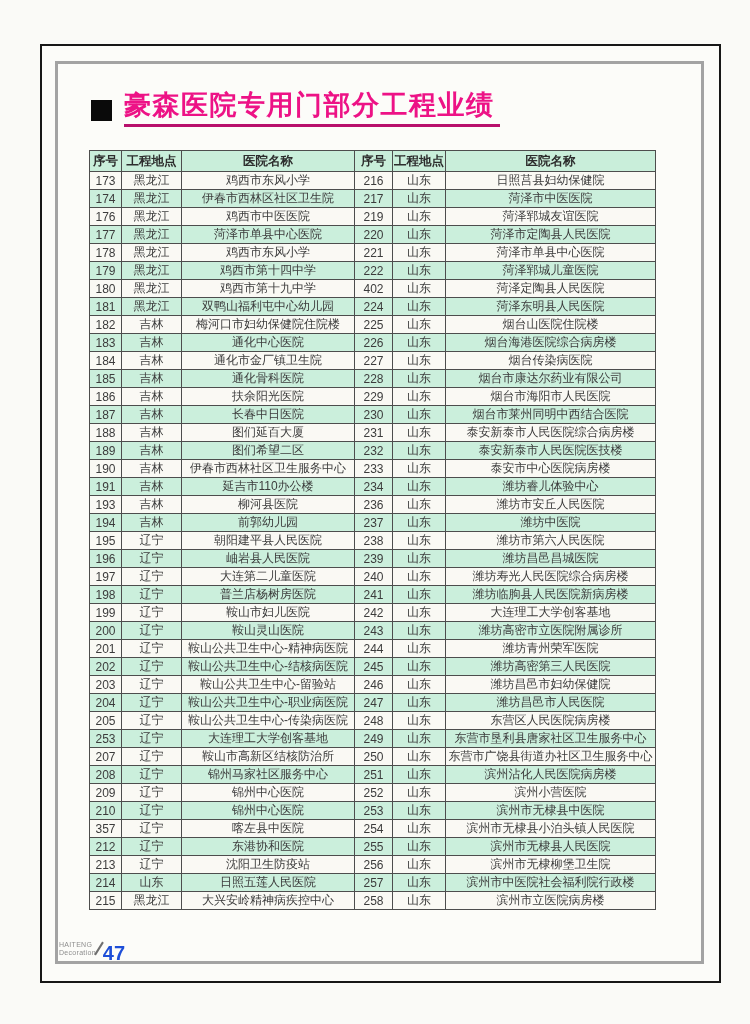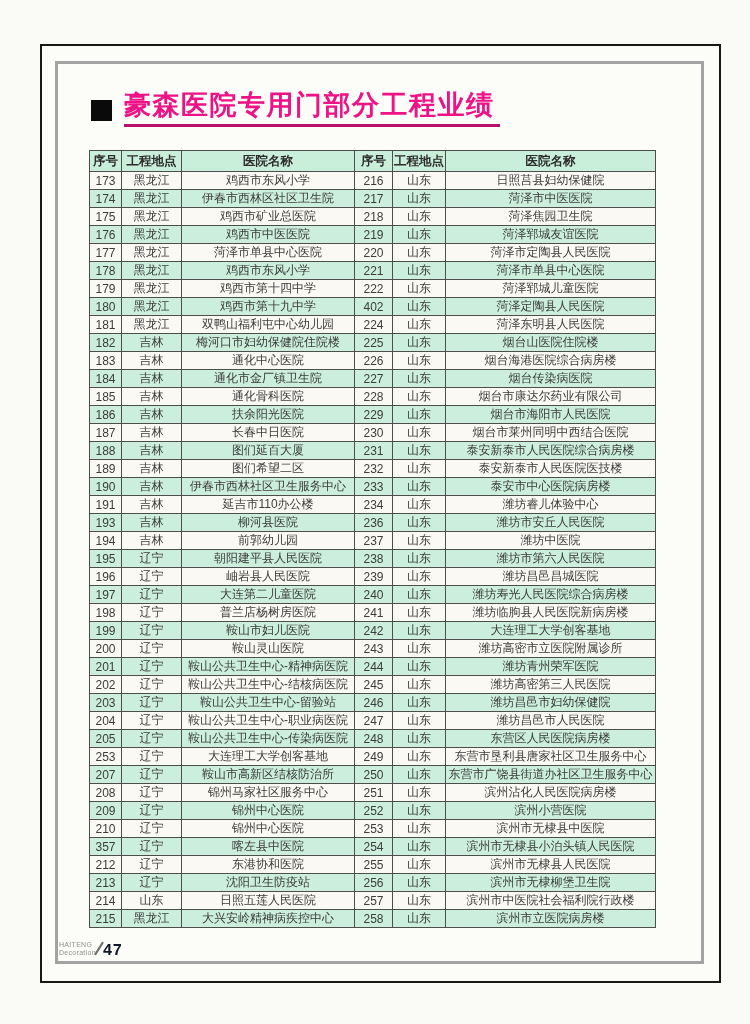--- a/index.html
+++ b/index.html
@@ -36,21 +36,21 @@
   }
   .perf-table td { height:17.8px; font-size:12px; color:#3c3c3c; background:#faf9f4; }
   .perf-table tbody tr:nth-child(even) td { background:#cbefdc; }
 
   .footer { position:absolute; left:1px; top:877px; display:flex; align-items:flex-start; }
   .brand { font-size:7px; line-height:1.15; color:#8e8e8e; letter-spacing:0.3px; }
   .swoosh {
     width:2px; height:15px; background:#6f6f6f; transform:rotate(32deg);
     margin:0 3px 0 2px; flex:none;
   }
-  .page-num { font-size:16px; font-weight:bold; color:#0f172a; line-height:1; margin-top:2px;font-family:Liberation Mono, monospace; }
+  .page-num { font-size:20px; font-weight:bold; color:#1d4ed8; line-height:1; margin-top:2px; }
 </style>
 </head>
 <body>
 
 <div class="page">
   <div class="outer-frame">
     <div class="inner-frame">
 
       <div class="title-block">
         <div class="title-square"></div>
@@ -87,28 +87,20 @@
             </tr>
             <tr>
               <td>174</td>
               <td>黑龙江</td>
               <td>伊春市西林区社区卫生院</td>
               <td>217</td>
               <td>山东</td>
               <td>菏泽市中医医院</td>
             </tr>
             <tr>
-              <td>175</td>
-              <td>黑龙江</td>
-              <td>鸡西市矿业总医院</td>
-              <td>218</td>
-              <td>山东</td>
-              <td>菏泽焦园卫生院</td>
-            </tr>
-            <tr>
               <td>176</td>
               <td>黑龙江</td>
               <td>鸡西市中医医院</td>
               <td>219</td>
               <td>山东</td>
               <td>菏泽郓城友谊医院</td>
             </tr>
             <tr>
               <td>177</td>
               <td>黑龙江</td>

